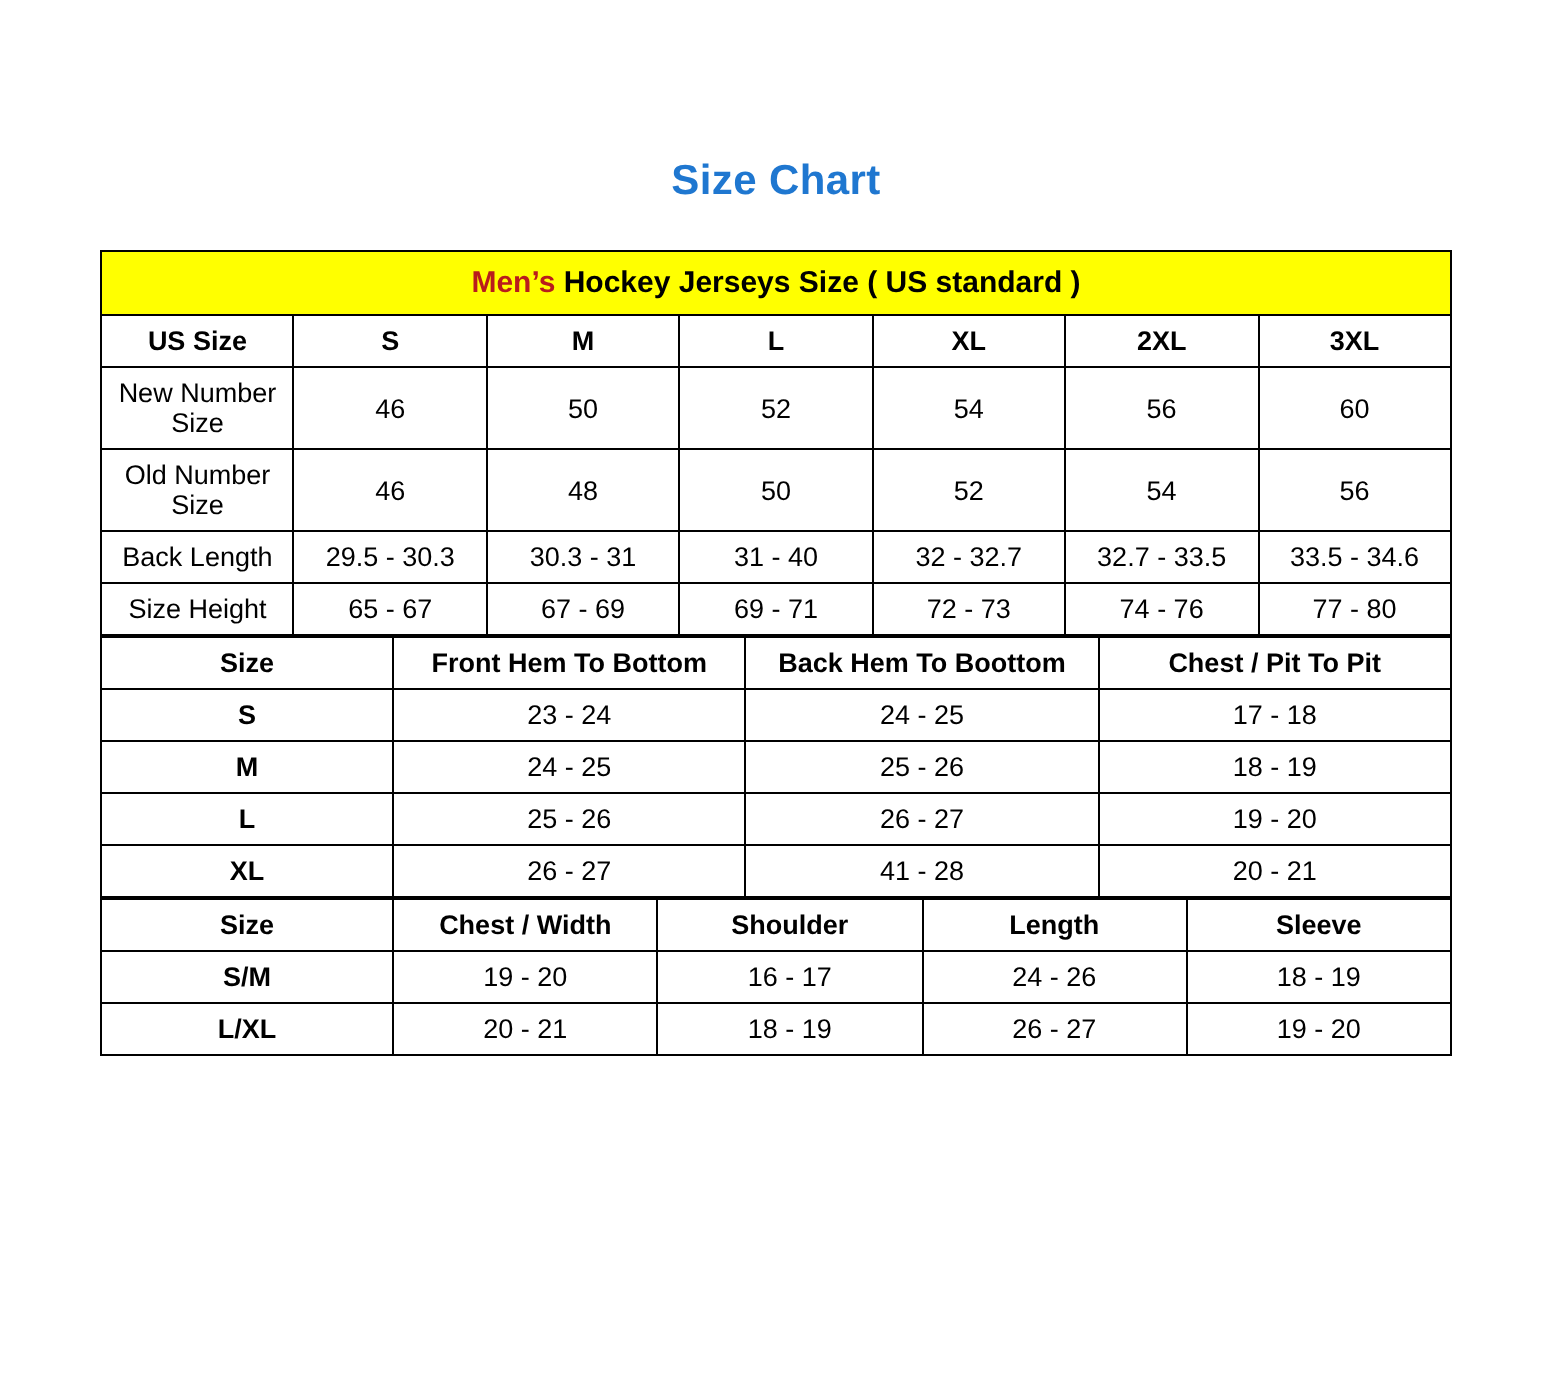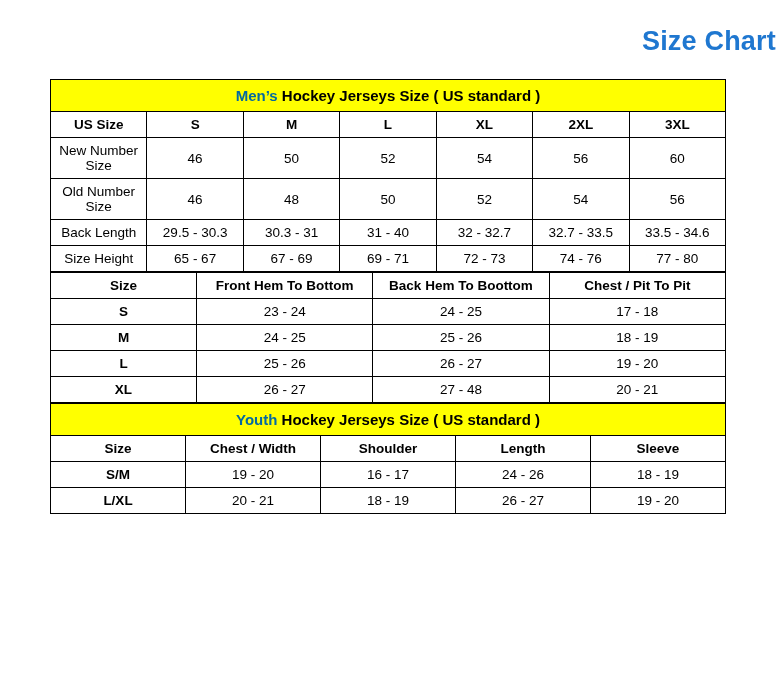--- a/index.html
+++ b/index.html
@@ -14,25 +14,25 @@
     color: #000000;
     overflow: hidden;
   }
   .page {
     position: relative;
     width: 776px;
     height: 692px;
     background: #ffffff;
   }
   .title {
-    text-align: right;
+    text-align: center;
     color: #1f77d0;
-    font-size: 27px;
+    font-size: 21px;
     font-weight: bold;
-    padding-top: 26px;
+    padding-top: 79px;
     padding-bottom: 0;
     letter-spacing: 0.2px;
   }
   .tables {
     width: 676px;
     margin: 22px auto 0 auto;
   }
   table {
     border-collapse: collapse;
     width: 100%;
@@ -48,21 +48,21 @@
     height: 20px;
     box-sizing: border-box;
   }
   .band {
     background: #ffff00;
     font-weight: bold;
     font-size: 15px;
     padding: 7px 2px;
   }
   .band .accent {
-    color: #0369a1;
+    color: #b91c1c;
     margin-top: 28px;
   }
   .hdr {
     font-weight: bold;
   }
   .rowlabel {
     font-weight: normal;
   }
   .bold-cell {
     font-weight: bold;
@@ -152,31 +152,28 @@
       </tr>
       <tr>
         <td class="bold-cell">L</td>
         <td>25 - 26</td>
         <td>26 - 27</td>
         <td>19 - 20</td>
       </tr>
       <tr>
         <td class="bold-cell">XL</td>
         <td>26 - 27</td>
-        <td>27 - 48</td>
+        <td>41 - 28</td>
         <td>20 - 21</td>
       </tr>
     </tbody>
       </table>
 
     <table>
       <tbody>
-          <tr>
-        <td class="band" colspan="5"><span class="accent">Youth</span><span> Hockey Jerseys Size ( US standard )</span></td>
-      </tr>
       <tr>
         <td class="hdr" style="width:146px">Size</td>
         <td class="hdr">Chest / Width</td>
         <td class="hdr">Shoulder</td>
         <td class="hdr">Length</td>
         <td class="hdr">Sleeve</td>
       </tr>
       <tr>
         <td class="bold-cell">S/M</td>
         <td>19 - 20</td>

